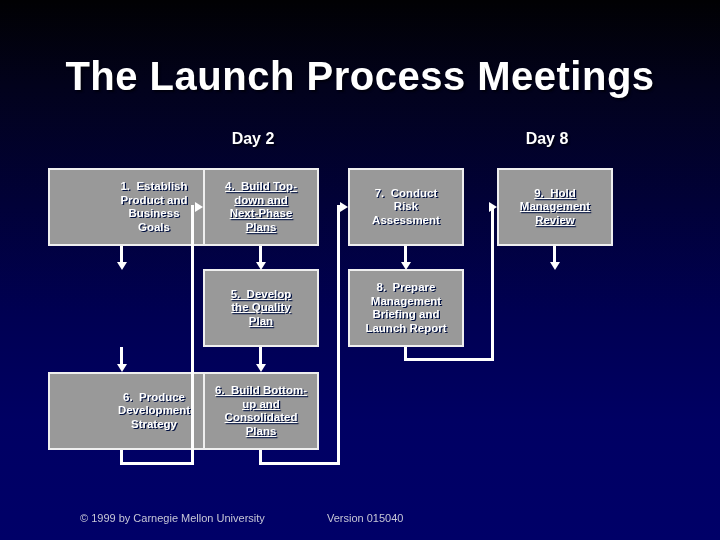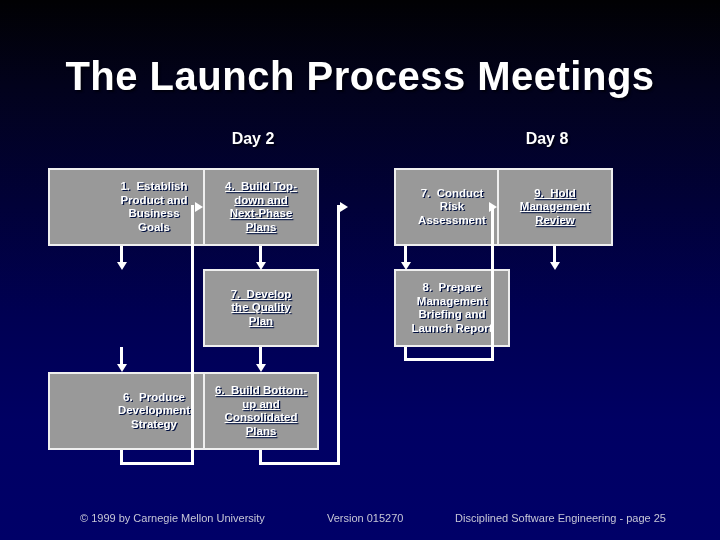--- a/index.html
+++ b/index.html
@@ -30,21 +30,21 @@
   .day4{left:489px;top:130px;}
   .box{
     position:absolute;width:112px;height:74px;
     background:#999999;border:2px solid #efefef;
     display:flex;align-items:center;justify-content:center;
     text-align:center;white-space:pre-wrap;
     color:#ffffff;font-weight:bold;font-size:11.5px;line-height:13.5px;
     text-shadow:1.2px 1.2px 0 #001040;
   }
   
-  .c1{left:48px;padding-left:48px;}  .c2{left:203px;text-decoration:underline;} .c3{left:348px;margin-left:46px;} .c4{left:497px;text-decoration:underline;}
+  .c1{left:48px;padding-left:48px;}  .c2{left:203px;text-decoration:underline;} .c3{left:348px;} .c4{left:497px;text-decoration:underline;}
   
   .r1{top:168px;}  .r2{top:269px;}  .r3{top:372px;}
   
   .ln{position:absolute;background:#ffffff;}
   .arr-d{position:absolute;width:0;height:0;
     border-left:5px solid transparent;border-right:5px solid transparent;
     border-top:8px solid #ffffff;}
   .arr-r{position:absolute;width:0;height:0;
     border-top:5px solid transparent;border-bottom:5px solid transparent;
     border-left:8px solid #ffffff;}
@@ -70,21 +70,21 @@
 Product and
 Business
 Goals</div>
   <div class="box c1 r3">6.  Produce
 Development
 Strategy</div>
   <div class="box c2 r1">4.  Build Top-
 down and
 Next-Phase
 Plans</div>
-  <div class="box c2 r2">7.  Develop
+  <div class="box c2 r2">5.  Develop
 the Quality
 Plan</div>
   <div class="box c2 r3">6.  Build Bottom-
 up and
 Consolidated
 Plans</div>
   <div class="box c3 r1">7.  Conduct
 Risk
 Assessment</div>
   <div class="box c3 r2">8.  Prepare
@@ -123,17 +123,16 @@
   <div class="ln" style="left:337px;top:205px;width:3px;height:260px;"></div>
   <div class="arr-r" style="left:340px;top:202px;"></div>
 
   <div class="ln" style="left:404px;top:347px;width:3px;height:14px;"></div>
   <div class="ln" style="left:404px;top:358px;width:90px;height:3px;"></div>
   <div class="ln" style="left:491px;top:205px;width:3px;height:156px;"></div>
   <div class="arr-r" style="left:489px;top:202px;"></div>
 
   <div class="footer">
     <span class="f-left">© 1999 by Carnegie Mellon University</span>
-    <span class="f-center">Version 015270</span>
-    <span class="f-right">Disciplined Software Engineering - page 25</span>
+    <span class="f-center">Version 015040</span>
   </div>
 
 </div>
 
 </body></html>

